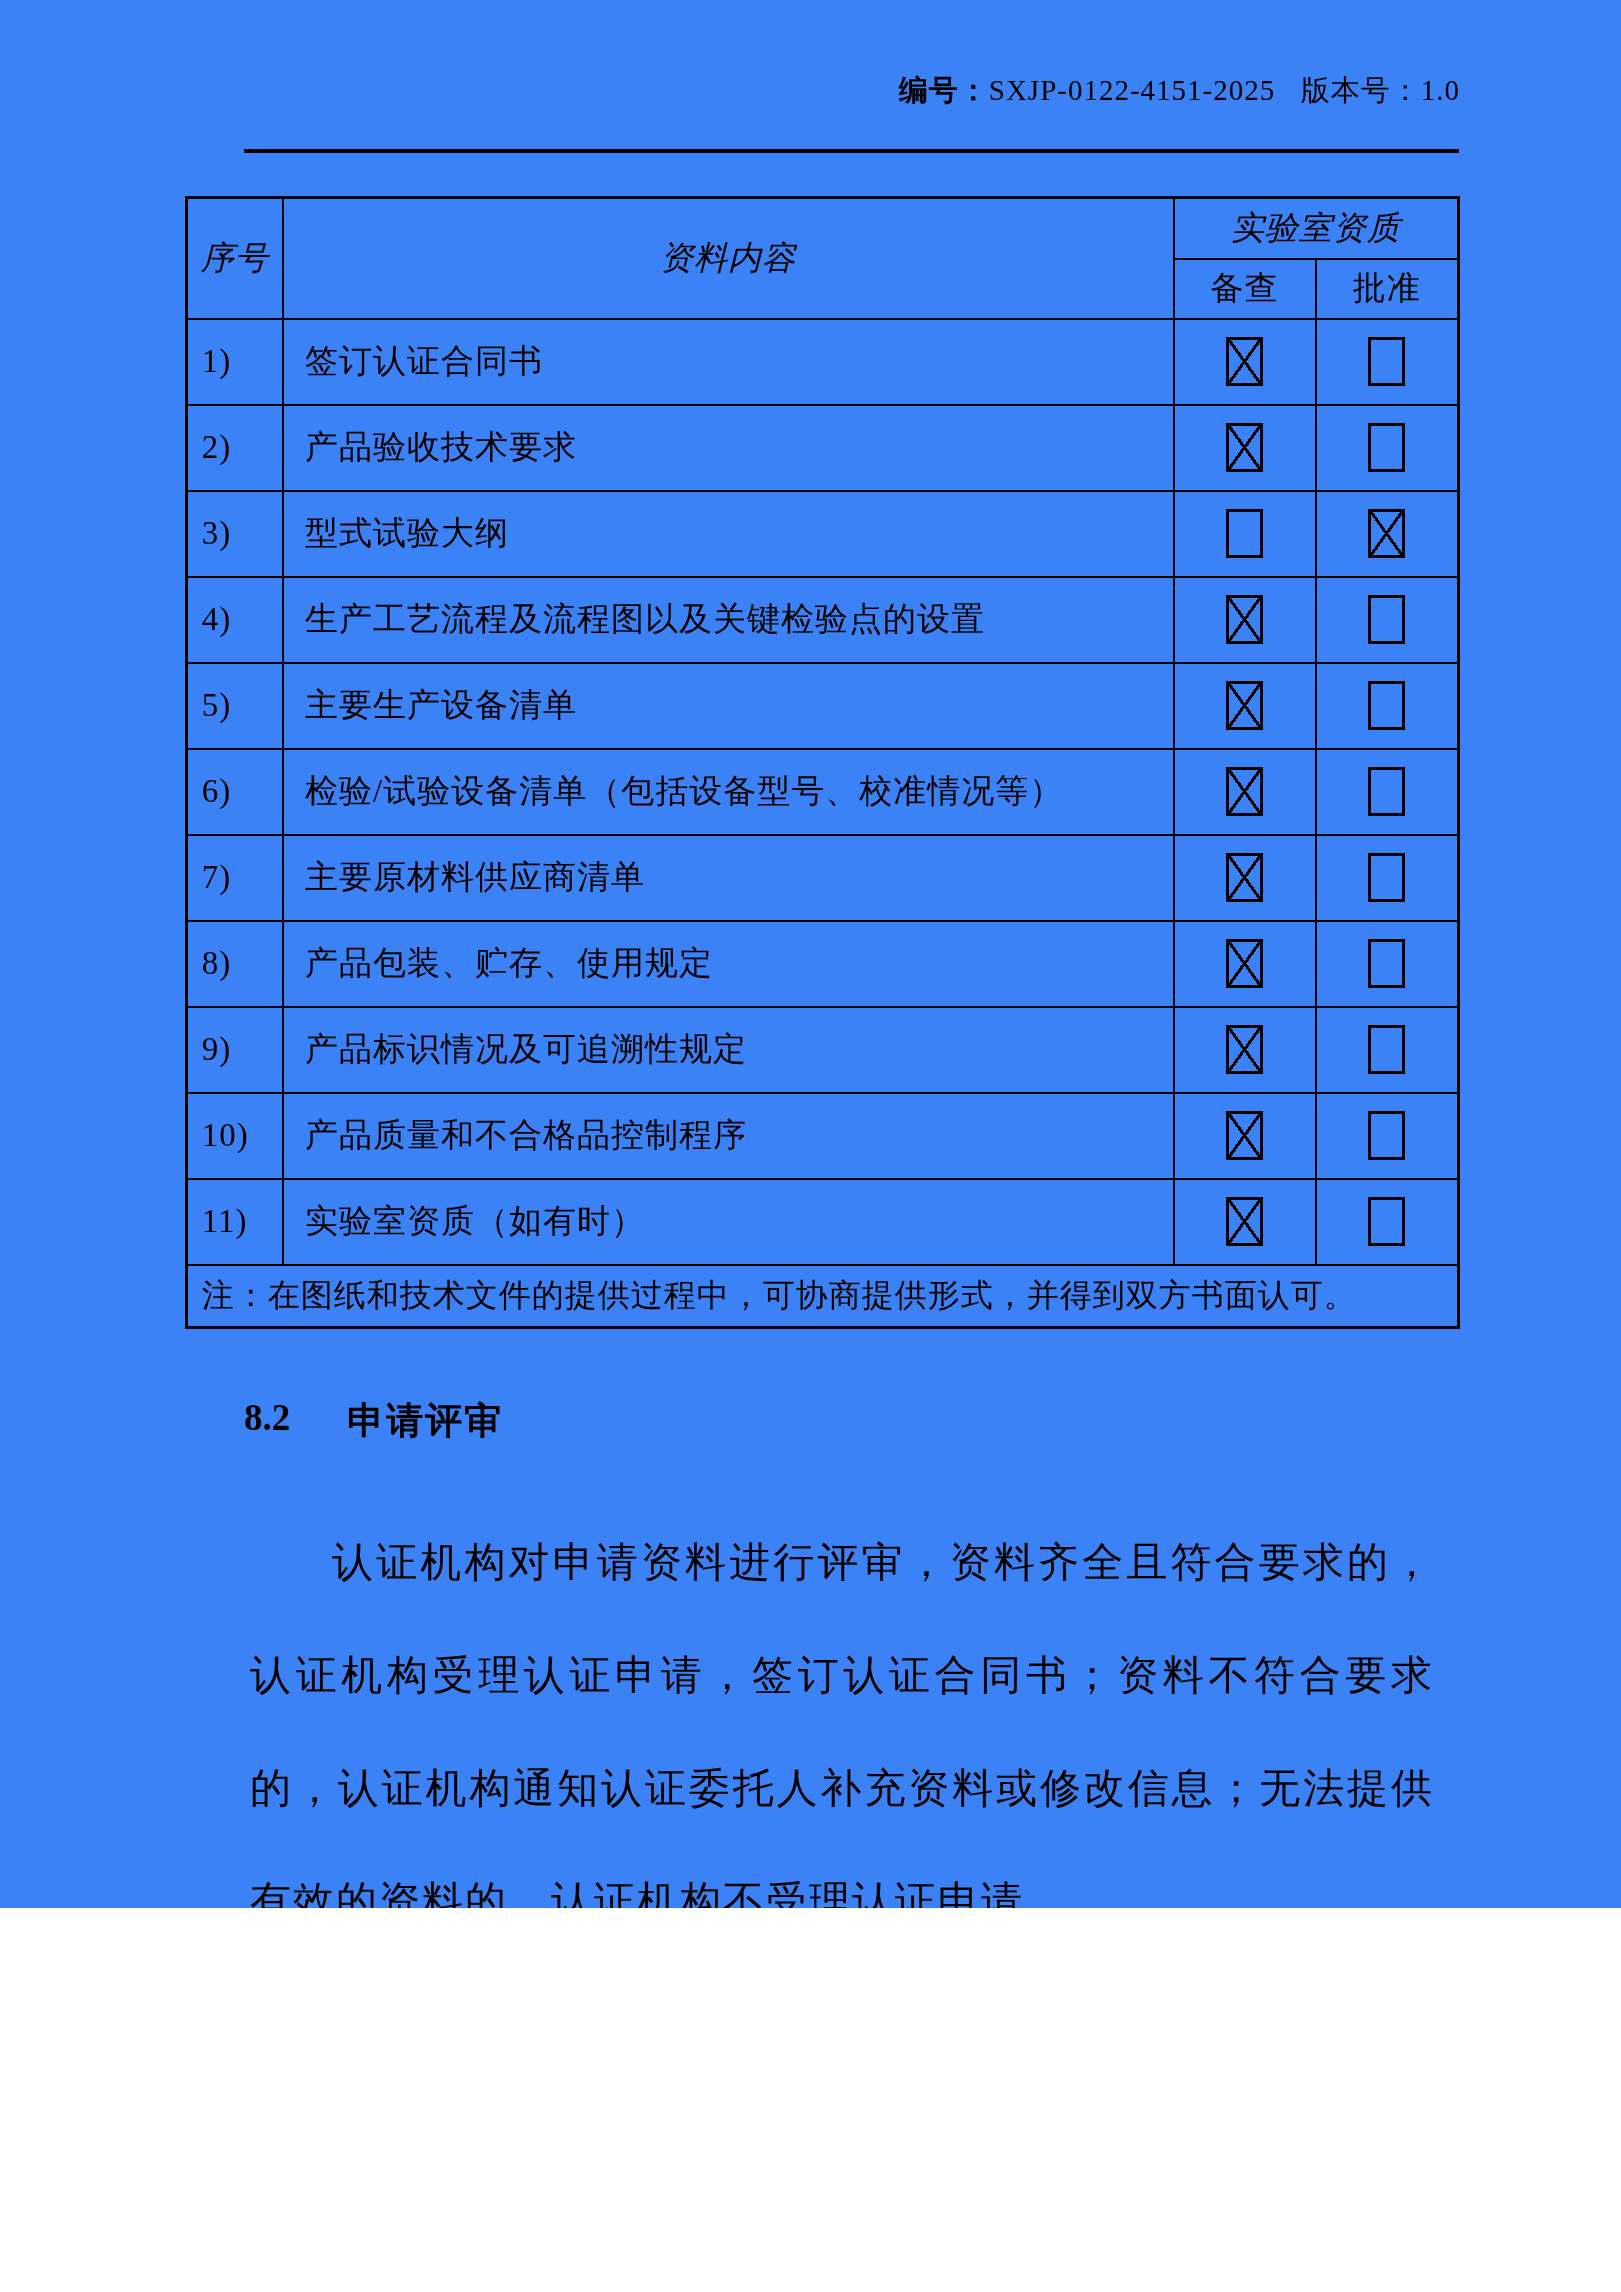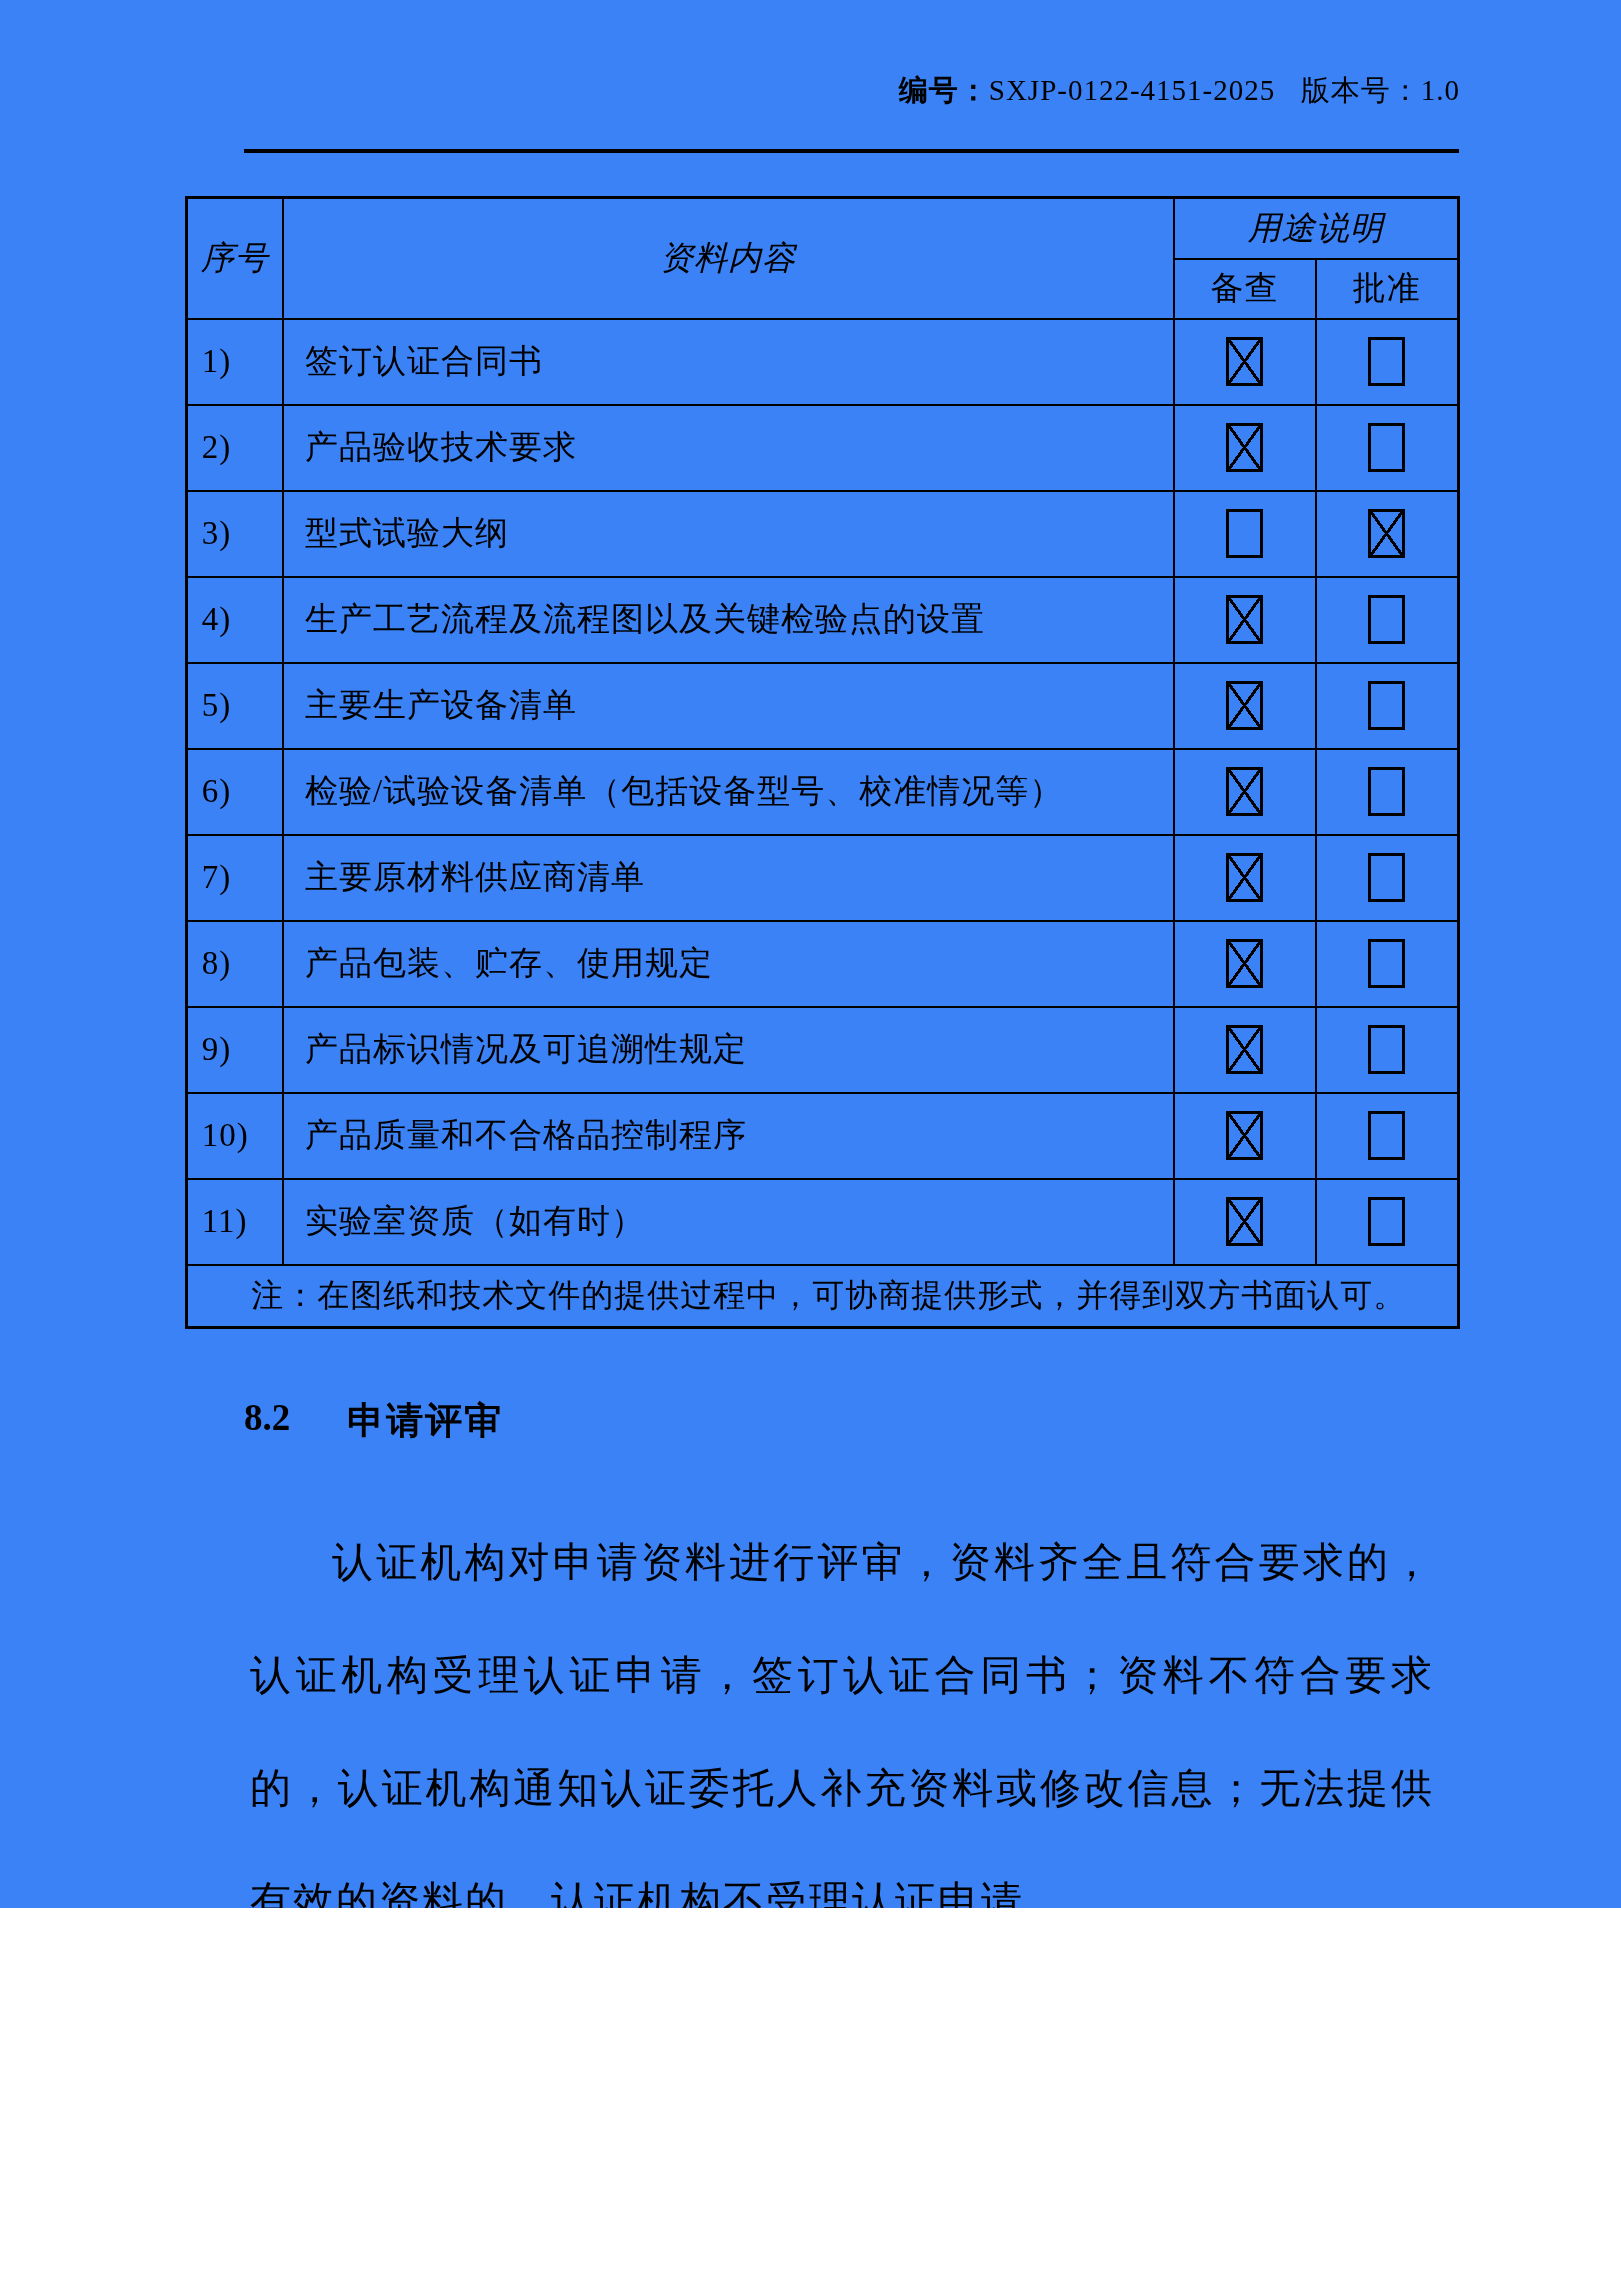--- a/index.html
+++ b/index.html
@@ -61,21 +61,21 @@
     font-weight: normal;
     text-align: center;
     vertical-align: middle;
   }
   tr.hdr-top  { height: 61px; font-style: italic; }
   tr.hdr-sub  { height: 60px; }
   tr.data-row { height: 86px; }
   tr.note-row { height: 63px; }
 
   tr.data-row td { border-top-width: 2.9px; }
-  tr.note-row td { border-top-width: 2.9px; text-align: center; }
+  tr.note-row td { border-top-width: 2.9px; }
   tr.hdr-sub th  { border-top-width: 2px; border-radius: 20px; }
 
   td.c-no {
     text-align: left;
     padding-left: 13.7px;
     vertical-align: middle;
   }
   td.c-content {
     text-align: left;
     padding-left: 21.6px;
@@ -161,21 +161,21 @@
     <colgroup>
       <col class="c1">
         <col class="c2">
         <col class="c3">
         <col class="c4">
     </colgroup>
     <tbody>
         <tr class="hdr-top">
       <th rowspan="2">序号</th>
       <th rowspan="2">资料内容</th>
-      <th colspan="2">用途说明</th>
+      <th colspan="2">实验室资质</th>
     </tr>
     <tr class="hdr-sub">
       <th>备查</th>
       <th>批准</th>
     </tr>
 
     <tr class="data-row">
       <td class="c-no">1)</td>
       <td class="c-content">签订认证合同书</td>
       <td class="c-check"><span class="cbx checked"></span></td>

